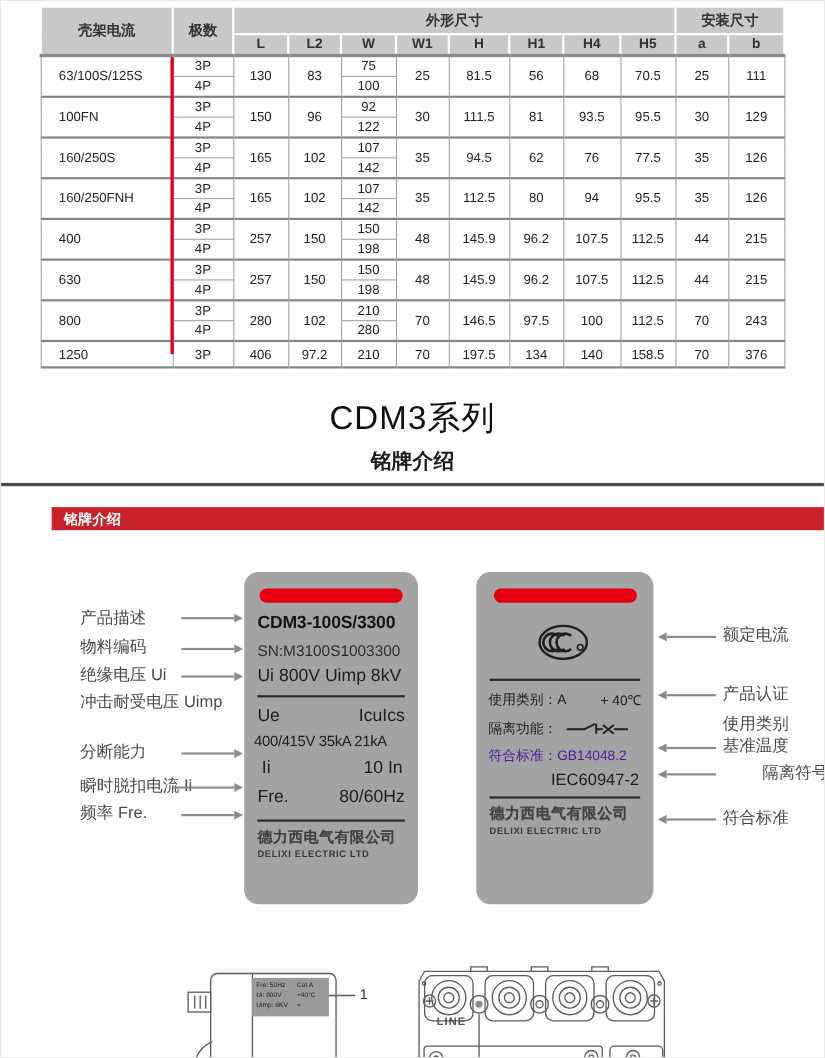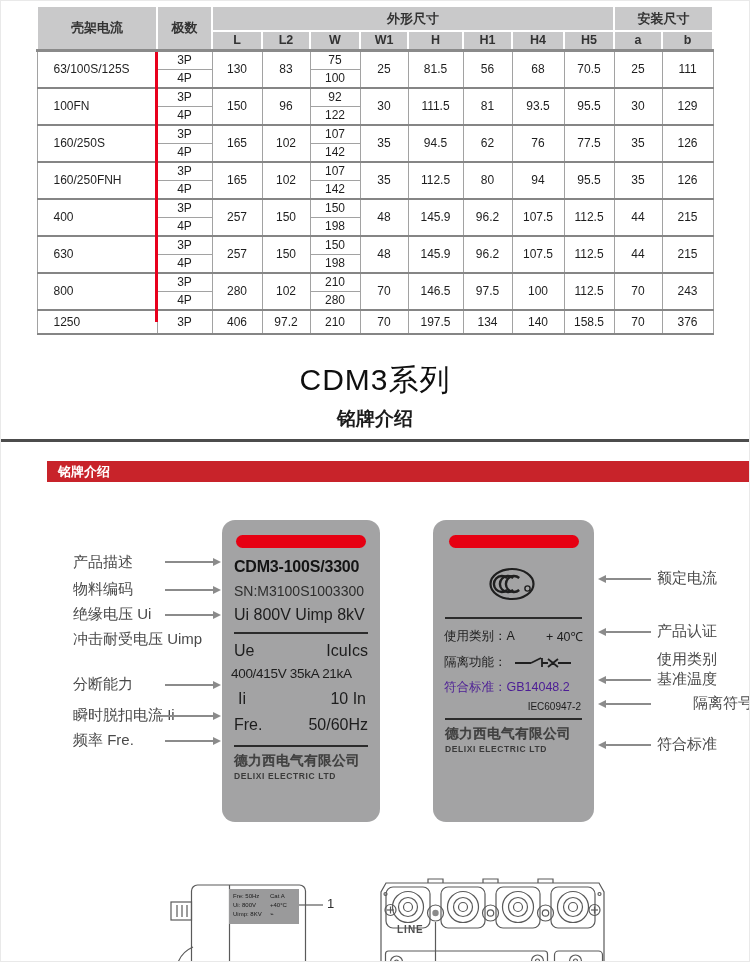--- a/index.html
+++ b/index.html
@@ -66,21 +66,21 @@
   .company-cn { margin:5px 12px 0; font-size:13.5px; font-weight:bold; color:#404040; letter-spacing:0.5px; white-space:nowrap; text-shadow:0.4px 0.4px 0 #7c7c7c; }
   .company-en { margin:1px 12px 0; font-size:8.5px; font-weight:bold; color:#3a3a3a; letter-spacing:0.6px; white-space:nowrap; }
 
   .rp-inrow { margin-top:25px; display:flex; justify-content:center; gap:20px; font-size:20px; color:#1d1d1d; }
   .ccc-wrap { display:block; margin:18px auto 0; width:50px; height:37px; }
   .rp .plate-hr.t { margin-top:14px; }
   .rp-usage { margin:9px 11px 0; font-size:12.5px; display:flex; justify-content:space-between; color:#1d1d1d; }
   .rp-isol  { margin:9px 11px 0; font-size:12.5px; display:flex; align-items:center; color:#1d1d1d; }
   .rp-isol svg { margin-left:8px; }
   .rp-std1  { margin:8px 11px 0; font-size:12.5px; color:#4c1d95; }
-  .rp-std2  { margin:5px 13px 0; font-size:10px; text-align:right; color:#1d1d1d; }
+  .rp-std2  { margin:5px 13px 0; font-size:15px; text-align:right; color:#1d1d1d; }
   .rp .plate-hr.b { margin-top:6px; }
 
   
   .drawings { position:relative; height:157px; }
   .drawings svg.art { position:absolute; left:0; top:0; }
   .spec-box {
     position:absolute; left:228px; top:57px; width:70px; height:35px; background:#9a9a9b;
     font-size:6px; line-height:9px; color:#1a1a1a; padding:3px 0 0 4px;
   }
   .spec-row { display:grid; grid-template-columns:37px auto; }
@@ -312,21 +312,21 @@
       <span class="icu">Icu</span>
       <span>Ics</span>
     </div>
     <div class="lp-breaking">400/415V 35kA 21kA</div>
     <div class="lp-iirow">
       <span>Ii</span>
       <span>10 In</span>
     </div>
     <div class="lp-frerow">
       <span>Fre.</span>
-      <span>50/60Hz</span>
+      <span>80/60Hz</span>
     </div>
     <div class="plate-hr b"></div>
     <div class="company-cn">德力西电气有限公司</div>
     <div class="company-en">DELIXI ELECTRIC LTD</div>
   </div>
 
   <div class="plate rp">
     <div class="pill"></div>
     <svg class="ccc-wrap" viewBox="0 0 50 37">
       <ellipse cx="23" cy="18" rx="21.5" ry="15" fill="none" stroke="#1f1f1f" stroke-width="2.2"></ellipse>

